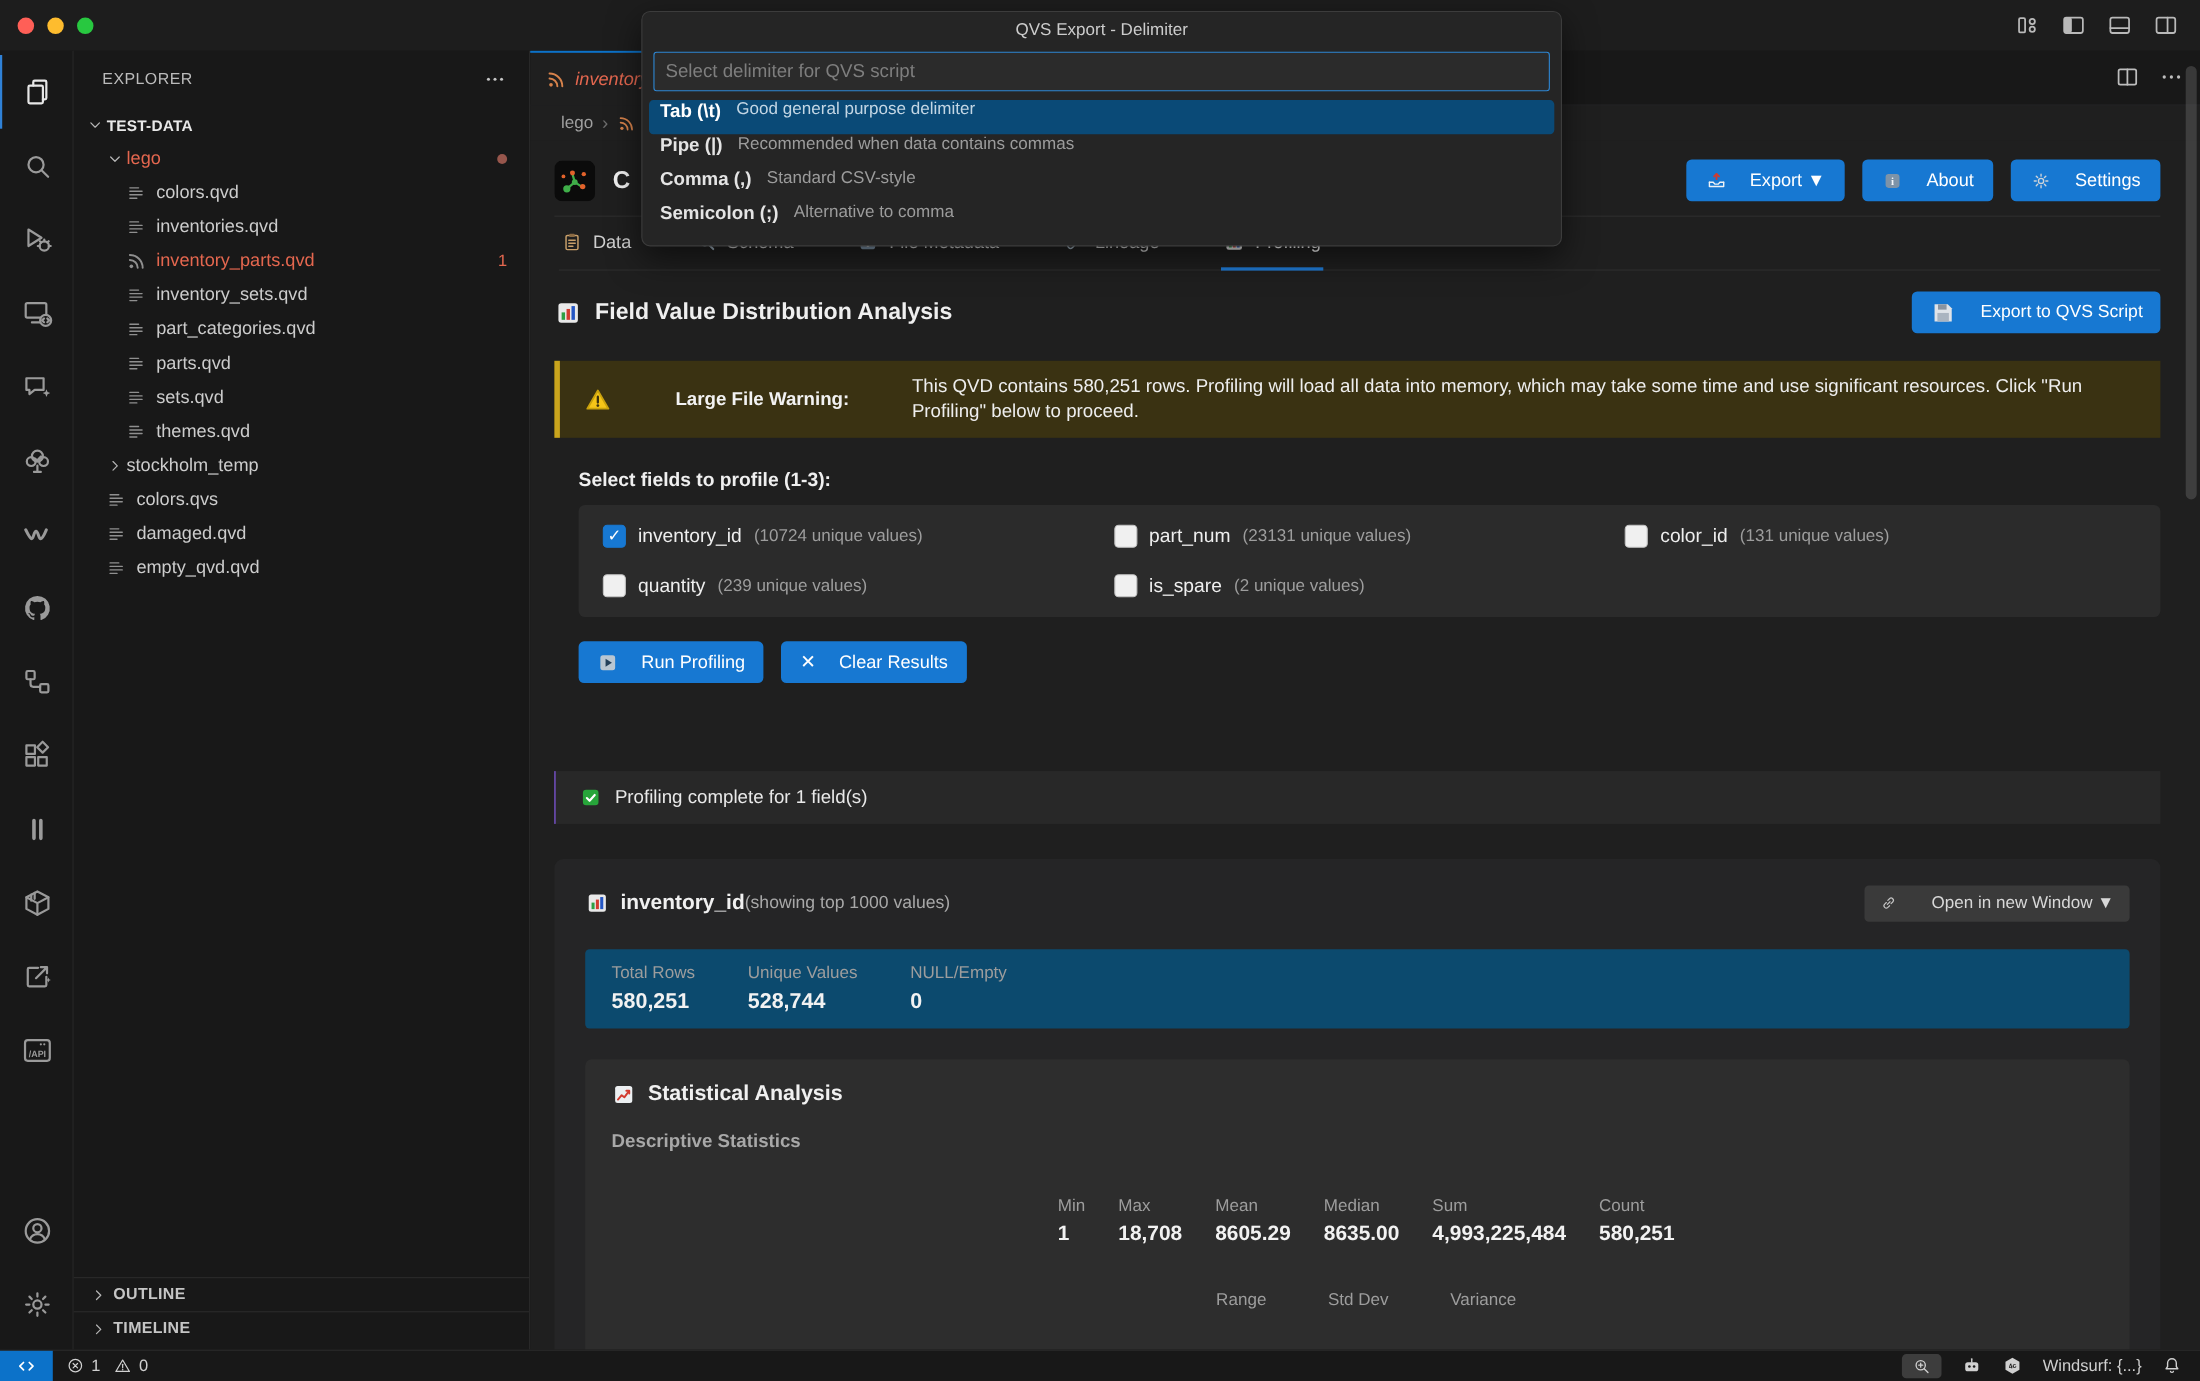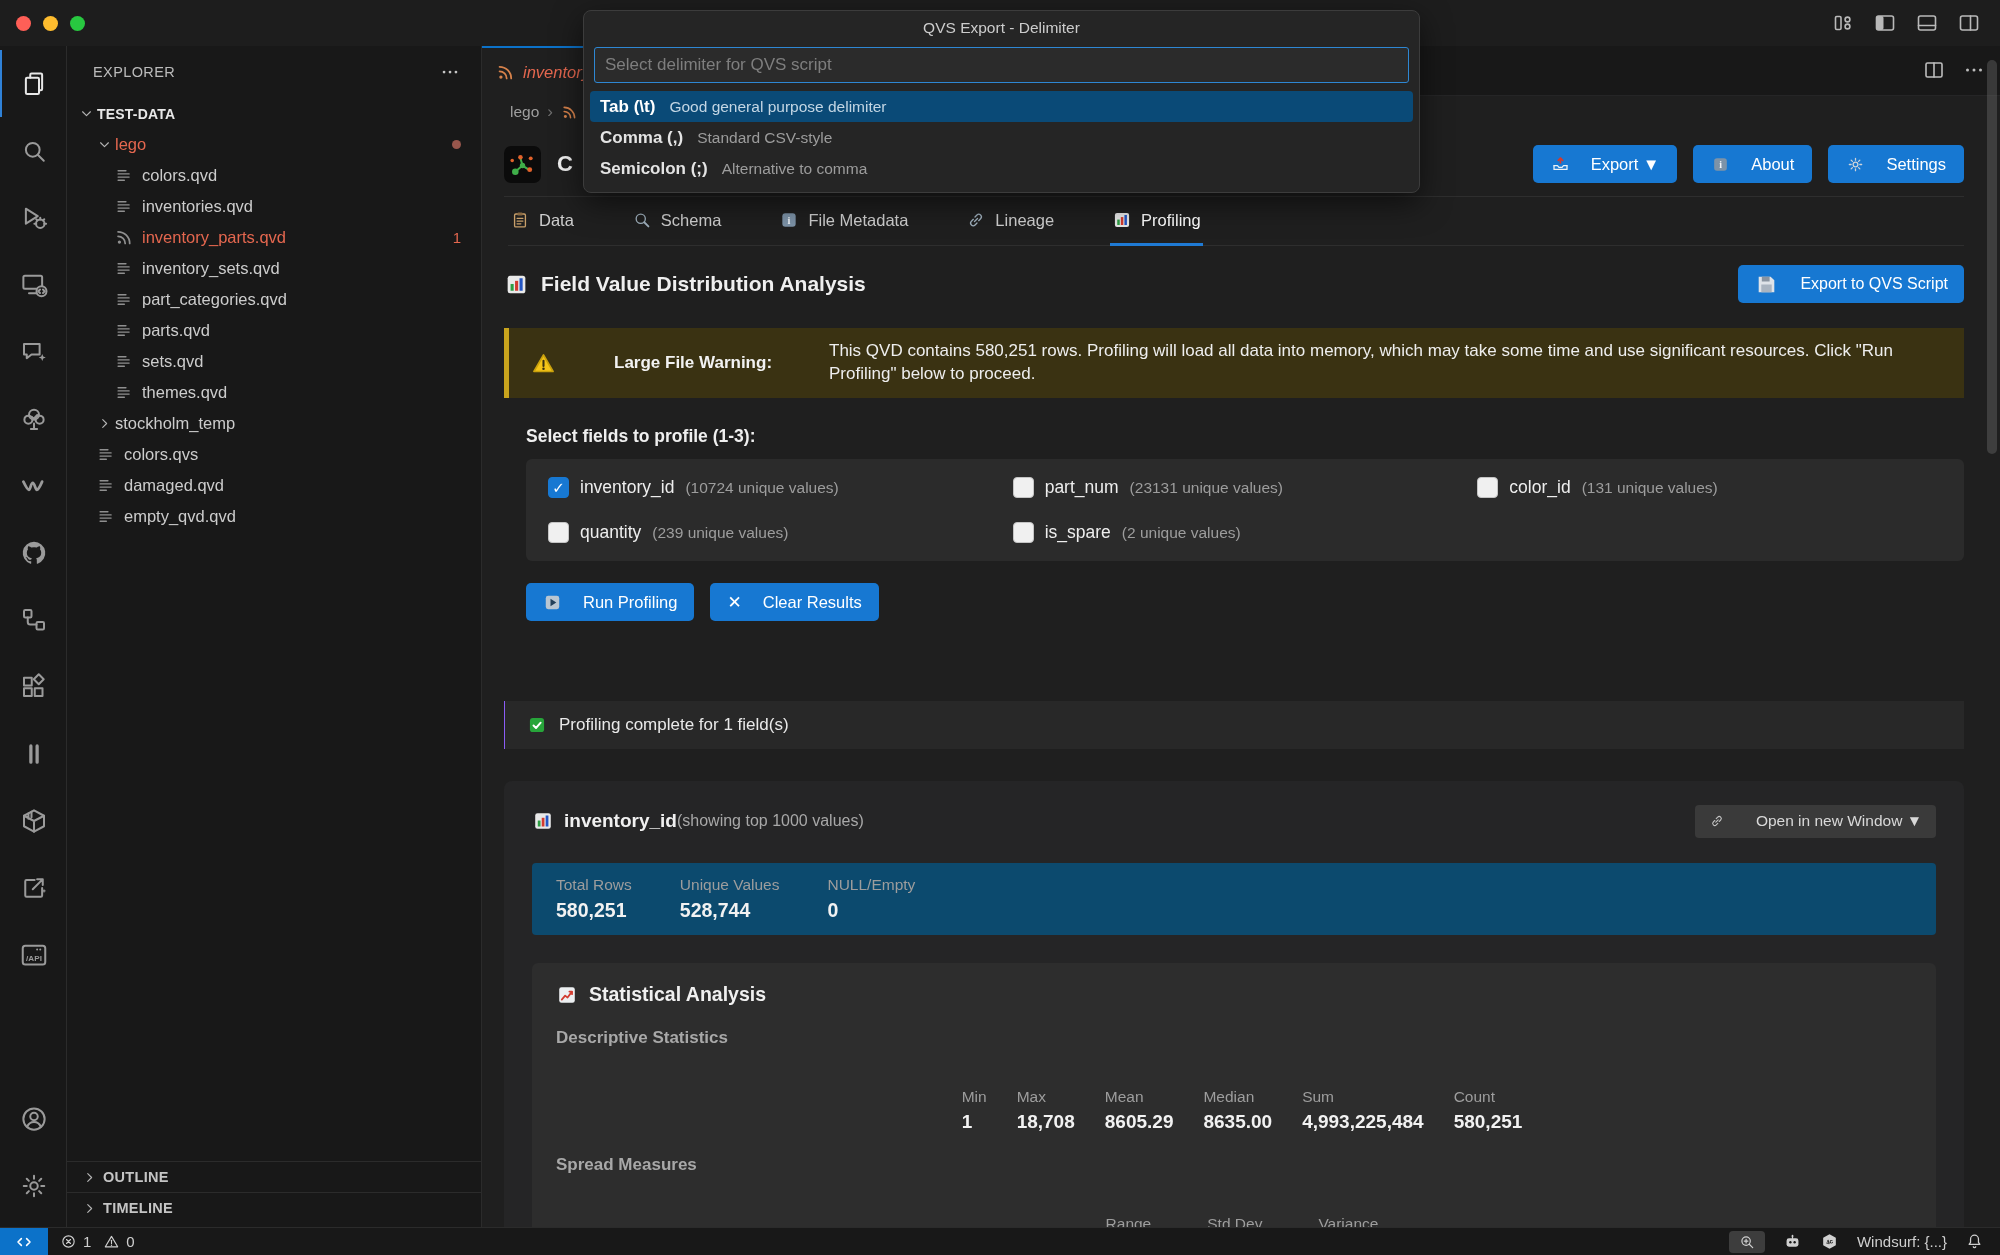--- a/index.html
+++ b/index.html
@@ -159,21 +159,21 @@
   .icobox .ico { width:18px; height:18px; }
 
   
   .quickpick { position:absolute; left:583px; top:10px; width:837px; background:#252525;
     border:1px solid #3c3c3c; border-radius:8px; box-shadow:0 10px 30px rgba(0,0,0,.55);
     z-index:100; padding-bottom:8px; }
   .qp-title { height:34px; line-height:34px; text-align:center; color:#cccccc; font-size:15.5px; }
   .qp-input { margin:2px 10px 8px; height:36px; border:1.5px solid #2e87d3; background:#2b2b2b;
     border-radius:3px; display:flex; align-items:center; padding-left:10px; }
   .qp-placeholder { color:#7e7e7e; font-size:17px; }
-  .qp-item { height:31px; margin:0 6px; display:flex; align-items:center; gap:14px; padding:0 10px;
+  .qp-item { height:31px; margin:0 6px; display:flex; align-items:flex-start; gap:14px; padding:0 10px;
     border-radius:4px; }
   .qp-item.selected { background:#0a4a77; }
   .qp-label { font-size:17px; font-weight:600; color:#e4e4e4; white-space:nowrap; }
   .qp-item.selected .qp-label { color:#ffffff; }
   .qp-desc { font-size:15.5px; color:#9c9c9c; white-space:nowrap; }
   .qp-item.selected .qp-desc { color:#c3d6e4; }
 </style>
 </head>
 <body>
 
@@ -909,21 +909,20 @@
               <div class="stat">
                 <span class="sl">Sum</span>
                 <span class="sv">4,993,225,484</span>
               </div>
 
               <div class="stat">
                 <span class="sl">Count</span>
                 <span class="sv">580,251</span>
               </div>
             </div>
-          <div class="sp-sub">Spread Measures</div>
           <div class="statrow spread">
 
               <div class="stat">
                 <span class="sl">Range</span>
               </div>
 
               <div class="stat">
                 <span class="sl">Std Dev</span>
               </div>
 
@@ -1003,20 +1002,24 @@
   <div class="qp-input">
     <span class="qp-placeholder">Select delimiter for QVS script</span>
   </div>
   <div>
 
       <div class="qp-item selected">
         <span class="qp-label">Tab (\t)</span>
         <span class="qp-desc">Good general purpose delimiter</span>
       </div>
 
+      <div class="qp-item">
+        <span class="qp-label">Pipe (|)</span>
+        <span class="qp-desc">Recommended when data contains commas</span>
+      </div>
 
       <div class="qp-item">
         <span class="qp-label">Comma (,)</span>
         <span class="qp-desc">Standard CSV-style</span>
       </div>
 
       <div class="qp-item">
         <span class="qp-label">Semicolon (;)</span>
         <span class="qp-desc">Alternative to comma</span>
       </div>

